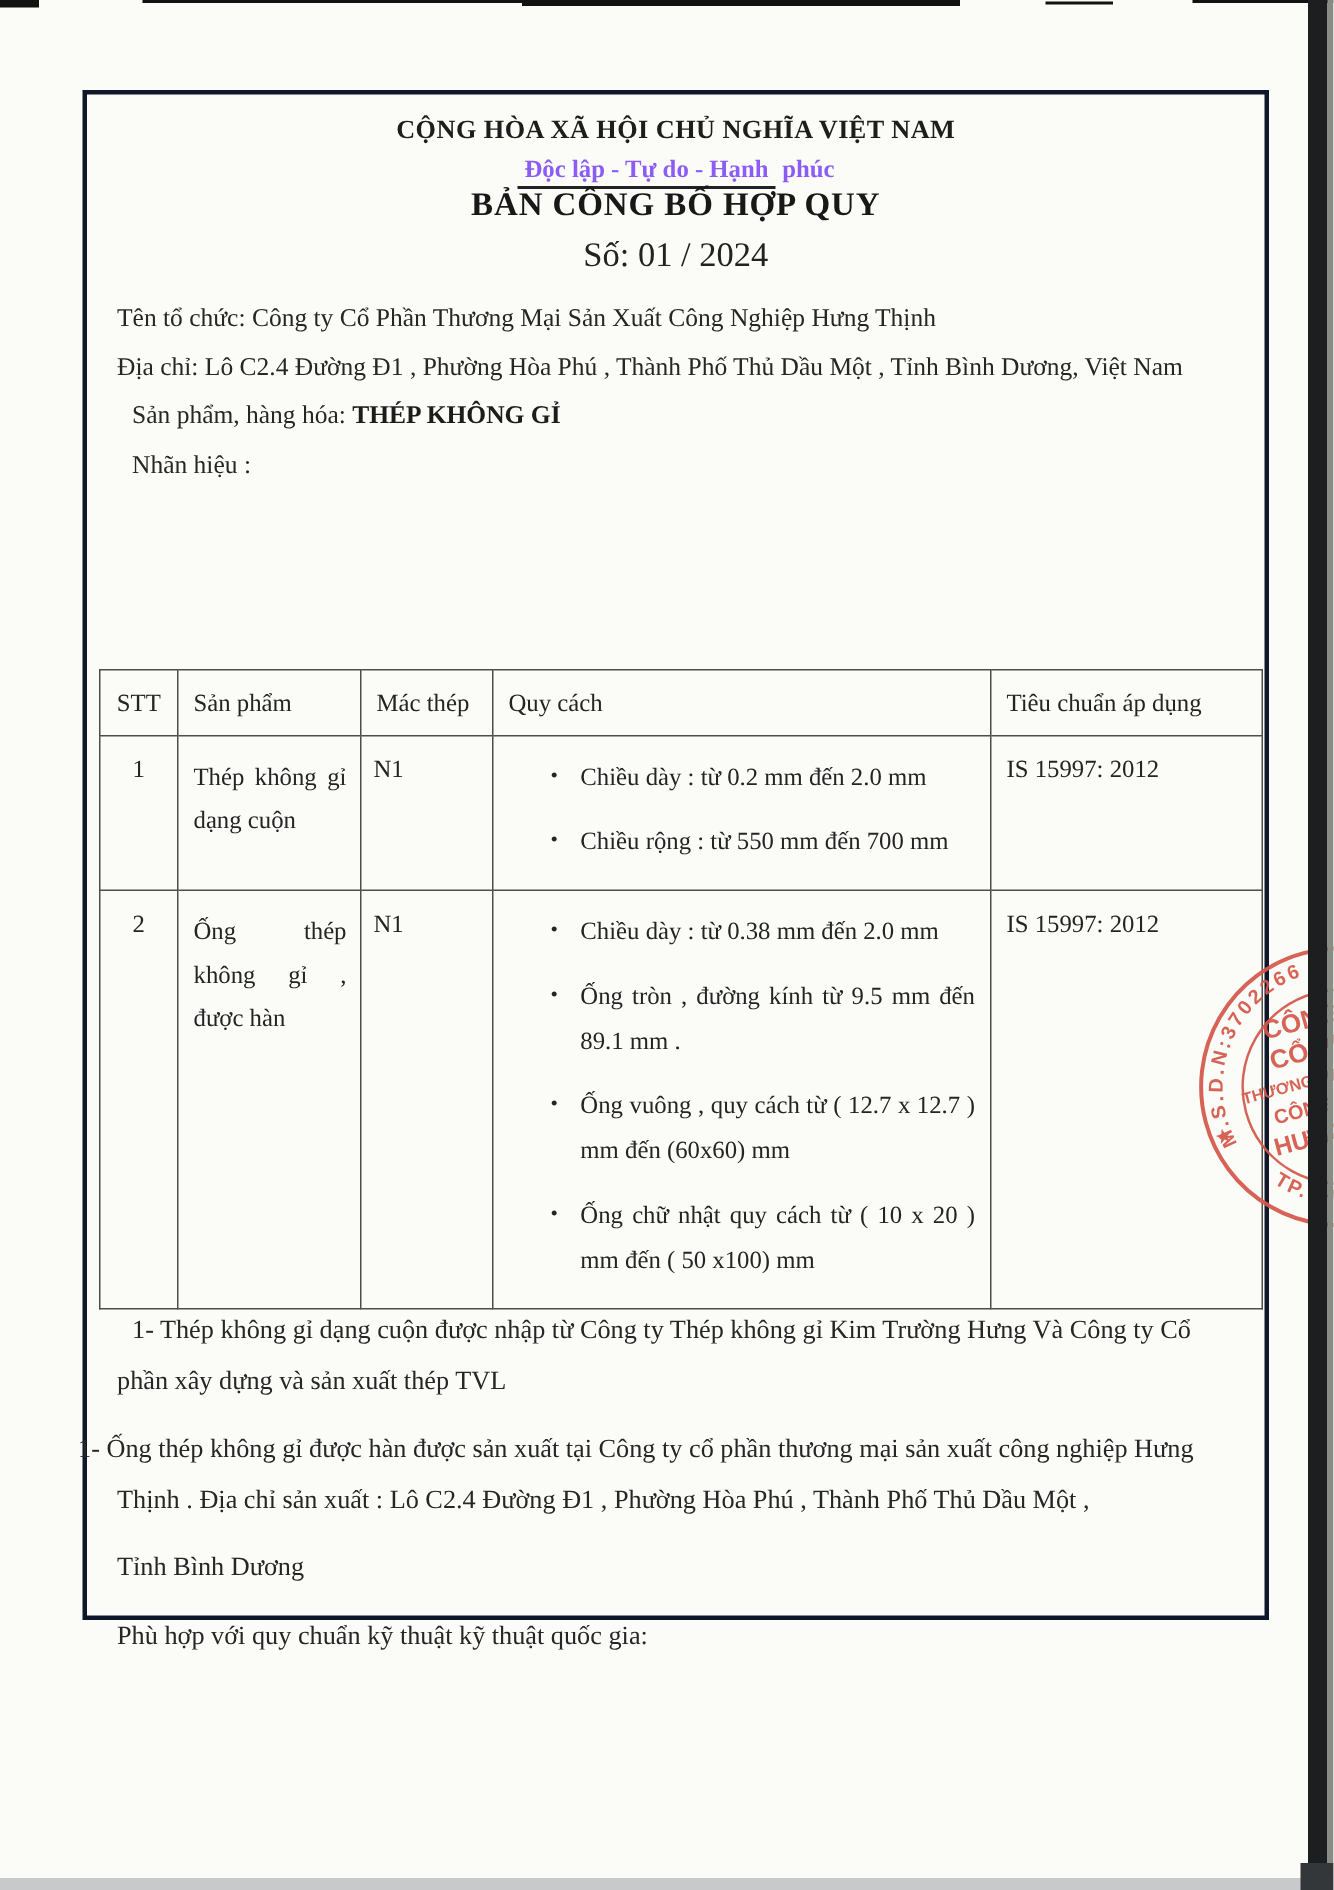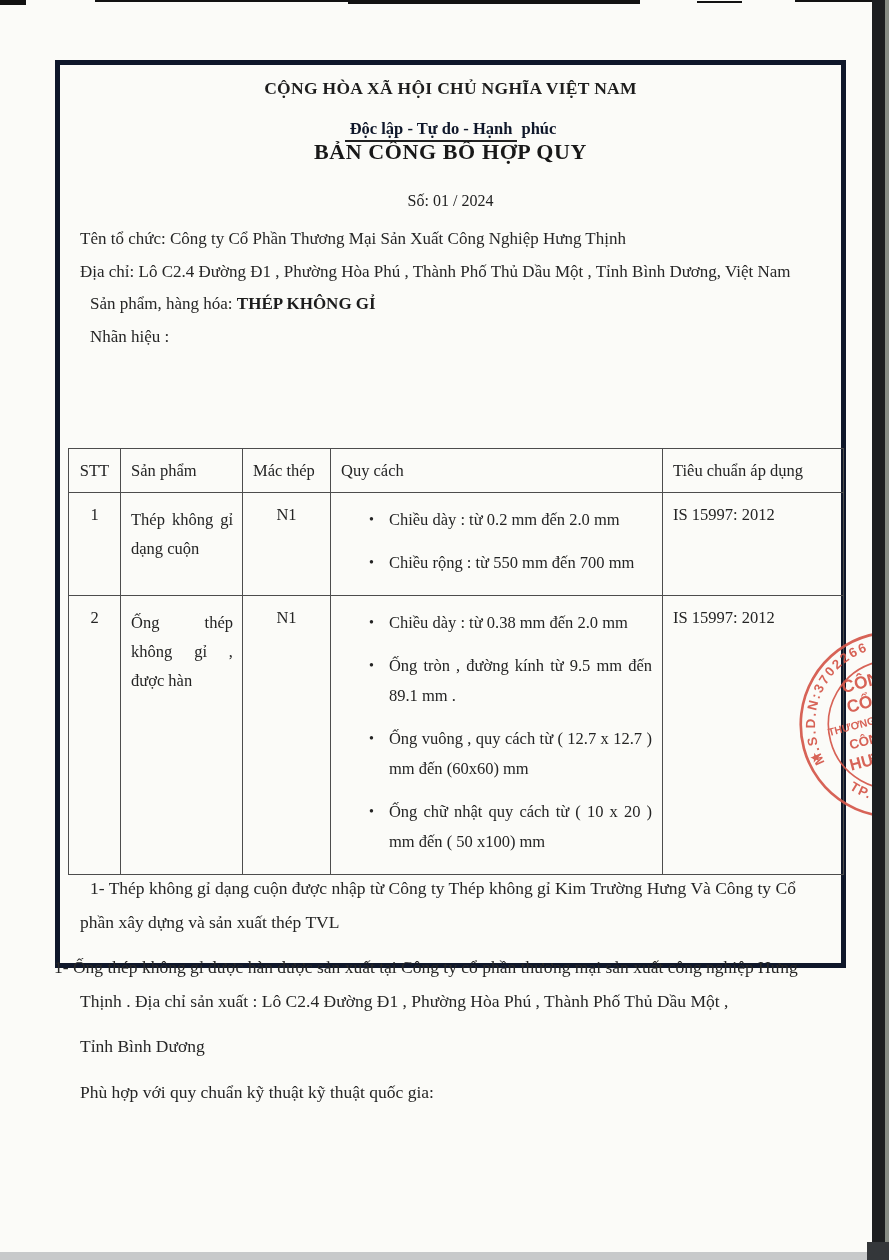--- a/index.html
+++ b/index.html
@@ -12,45 +12,45 @@
   }
   
   .artifact{position:absolute;z-index:6}
   .dash{background:#121212}
   .right-band{left:872px;top:0;width:13px;height:1260px;background:#1c1e20}
   .right-edge{left:885px;top:0;width:4px;height:1260px;background:#878c84}
   .bottom-band{left:0;top:1252px;width:889px;height:8px;background:#c7c9ca}
   .corner-blob{left:867px;top:1242px;width:22px;height:18px;background:#34373a}
   
   .frame{
-    position:absolute;left:55px;top:60px;width:791px;height:908px;
-    border:5px solid #0f172a;z-index:1;
+    position:absolute;left:55px;top:60px;width:791px;height:1020px;
+    border:3px solid #0f172a;z-index:1;
   }
   .center{text-align:center}
   .nat1{margin-top:13px;font-weight:bold;font-size:17.5px;letter-spacing:.3px;color:#1d1d1d}
-  .nat2{margin-top:20px;font-weight:bold;font-size:16.5px;color:#0f172a}
+  .nat2{margin-top:6px;font-weight:bold;font-size:16.5px;color:#8b5cf6}
   .nat2 .u{border-bottom:2px solid #222;padding:0 5px 2px}
   .title{font-weight:bold;font-size:22px;letter-spacing:.6px;color:#181818}
-  .docnum{margin-top:27px;font-size:16px;color:#222}
+  .docnum{margin-top:8px;font-size:23px;color:#222}
   .info{margin:13px 16px 0 20px;font-size:17px;line-height:32.5px;color:#262626}
   .info .indent{padding-left:10px}
   .bold{font-weight:bold;color:#1c1c1c}
   
   table{
     position:absolute;left:8px;top:383px;width:775px;
     border-collapse:collapse;font-size:16.5px;color:#242424;
     table-layout:fixed;background:transparent;
   }
   col.c1{width:52px}col.c2{width:122px}col.c3{width:88px}col.c4{width:332px}col.c5{width:181px}
   th,td{border:1px solid #4d4d4d;vertical-align:top;text-align:left;font-weight:normal;padding:9px 8px}
   th{height:44px;vertical-align:middle;padding:4px 10px}
   th.cstt{text-align:center;padding:4px 2px}
   td.stt{text-align:center;padding-top:12px}
   td.sp{text-align:justify;line-height:29px;padding:12px 9px 6px 10px}
-  td.mt{text-align:center;padding-top:12px}
+  td.mt{padding-top:12px}
   td.tc{padding:12px 6px 6px 10px}
   tr.row-0 td{height:93px}
   tr.row-1 td{height:242px}
   .bullet-item{display:flex;gap:15px;margin:2px 0 13px;padding-left:32px}
   .bullet{font-size:14px;line-height:30px}
   .bullet-text{flex:1;text-align:justify;line-height:30px;padding-right:4px}
   td.qc{padding:10px 6px 4px 6px}
   
   .notes{position:absolute;left:8px;top:795px;width:768px;font-size:17.5px;line-height:33.5px;color:#262626}
   .notes p{margin:12px}

